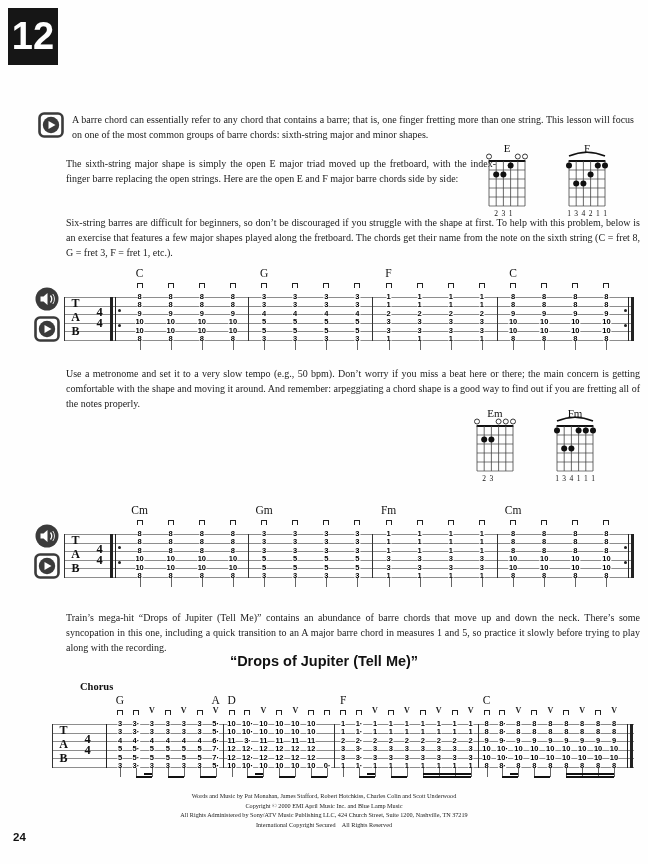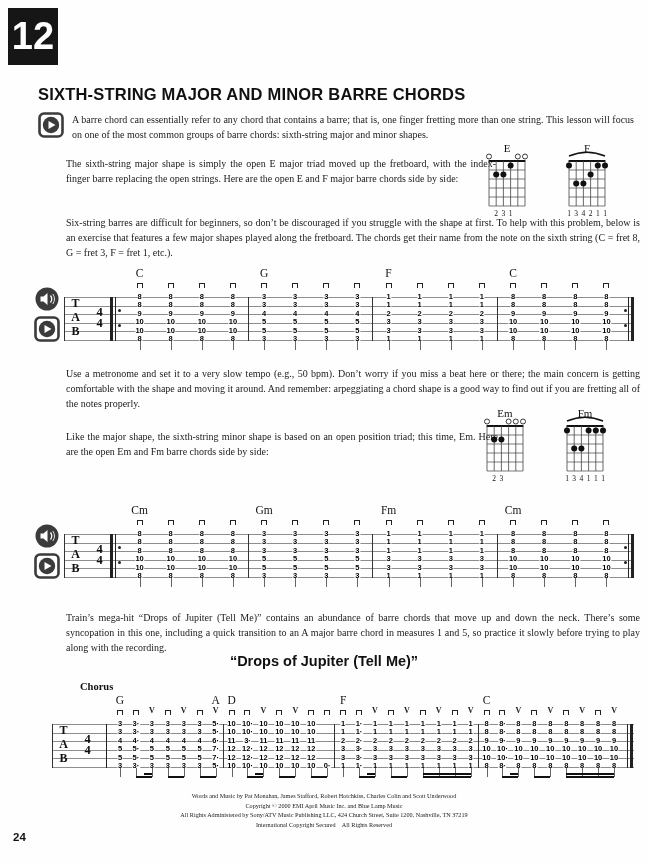--- a/index.html
+++ b/index.html
@@ -28,21 +28,21 @@
   .chorus{position:absolute;top:681px;left:80px;font-weight:bold;font-size:10.5px;color:#111;}
   .copyright{position:absolute;top:791px;left:0;width:648px;text-align:center;font-size:6.2px;
       line-height:1.55;color:#222;}
   .pagenum{position:absolute;top:831px;left:13px;font-family:"Liberation Sans",sans-serif;
       font-weight:bold;font-size:11.5px;color:#111;}
   
   .icon-btn{display:block;line-height:0;}
   
   .cd-group{position:absolute;display:flex;gap:28px;}
   #cd-major{top:142px;left:482px;}
-  #cd-minor{top:407px;left:480px;text-decoration:underline;}
+  #cd-minor{top:407px;left:470px;text-decoration:underline;}
   
   .tab-system{position:absolute;display:flex;}
   #tab1{top:267px;left:30px;width:604px;}
   #tab2{top:504px;left:30px;width:604px;}
   #tab3{top:694px;left:52px;width:582px;}
   .sys-icons{width:34px;display:flex;flex-direction:column;gap:5px;padding-top:20px;align-items:center;flex:none;}
   .staffbox{position:relative;flex:1;height:92px;}
   .lines{position:absolute;left:0;right:0;top:0;bottom:0;}
   .sline{position:absolute;left:0;right:0;height:1px;background:#8d8d8d;}
   .vbar{position:absolute;background:#333;}
@@ -75,21 +75,20 @@
 </style>
 </head>
 <body>
 
 <div class="page">
 
   <div class="badge">
     <div class="num-box">12</div>
   </div>
 
-  <div class="h1">SIXTH-STRING MAJOR AND MINOR BARRE CHORDS</div>
 
   <div class="para" id="para2">The sixth-string major shape is simply the open E major triad moved up the fretboard, with the index-finger barre replacing the open strings. Here are the open E and F major barre chords side by side:</div>
 
   <div class="para" id="para1">
     <span class="icon-btn" id="intro-play"><svg width="26" height="26" viewBox="0 0 26 26">
           <rect x="1.5" y="1.5" width="23" height="23" rx="4.5" fill="#fff" stroke="#3b3b3b" stroke-width="2.6"></rect>
           <circle cx="13" cy="13" r="8.2" fill="#3b3b3b"></circle>
           <path d="M10.5 9l7 4-7 4z" fill="#fff"></path>
         </svg></span>
     <span class="ptext"><span>A </span><i>barre chord</i><span> can essentially refer to any chord that contains a barre; that is, one finger fretting more than one string. This lesson will focus on one of the most common groups of barre chords: sixth-string major and minor shapes.</span></span>
@@ -371,21 +370,20 @@
           <i class="rdot" style="left:0;top:12px"></i>
           <i class="rdot" style="left:0;top:27px"></i>
           <i class="bthin" style="left:4px"></i>
           <i class="bthick" style="left:7px"></i>
         </div>
       </div>
     </div>
 
   <div class="para" id="para4">Use a metronome and set it to a very slow tempo (e.g., 50 bpm). Don’t worry if you miss a beat here or there; the main concern is getting comfortable with the shape and moving it around. And remember: arpeggiating a chord shape is a good way to find out if you are fretting all of the notes properly.</div>
 
-  <div class="para" id="para5">Like the major shape, the sixth-string minor shape is based on an open position triad; this time, Em. Here are the open Em and Fm barre chords side by side:</div>
   <div class="cd-group" id="cd-minor">
       <div><svg width="52" height="78" viewBox="0 0 52 78">
           <text x="25" y="9.5" text-anchor="middle" font-family="Liberation Serif,serif" font-size="11" fill="#111">Em</text>
           <circle cx="7" cy="14.5" r="2.5" fill="none" stroke="#222" stroke-width="0.9"></circle>
           <circle cx="28.6" cy="14.5" r="2.5" fill="none" stroke="#222" stroke-width="0.9"></circle>
           <circle cx="35.8" cy="14.5" r="2.5" fill="none" stroke="#222" stroke-width="0.9"></circle>
           <circle cx="43" cy="14.5" r="2.5" fill="none" stroke="#222" stroke-width="0.9"></circle>
           <line x1="6.6" y1="19" x2="43.4" y2="19" stroke="#111" stroke-width="2.2"></line>
           <line x1="7" y1="28" x2="43" y2="28" stroke="#444" stroke-width="0.7"></line>
           <line x1="7" y1="37" x2="43" y2="37" stroke="#444" stroke-width="0.7"></line>

